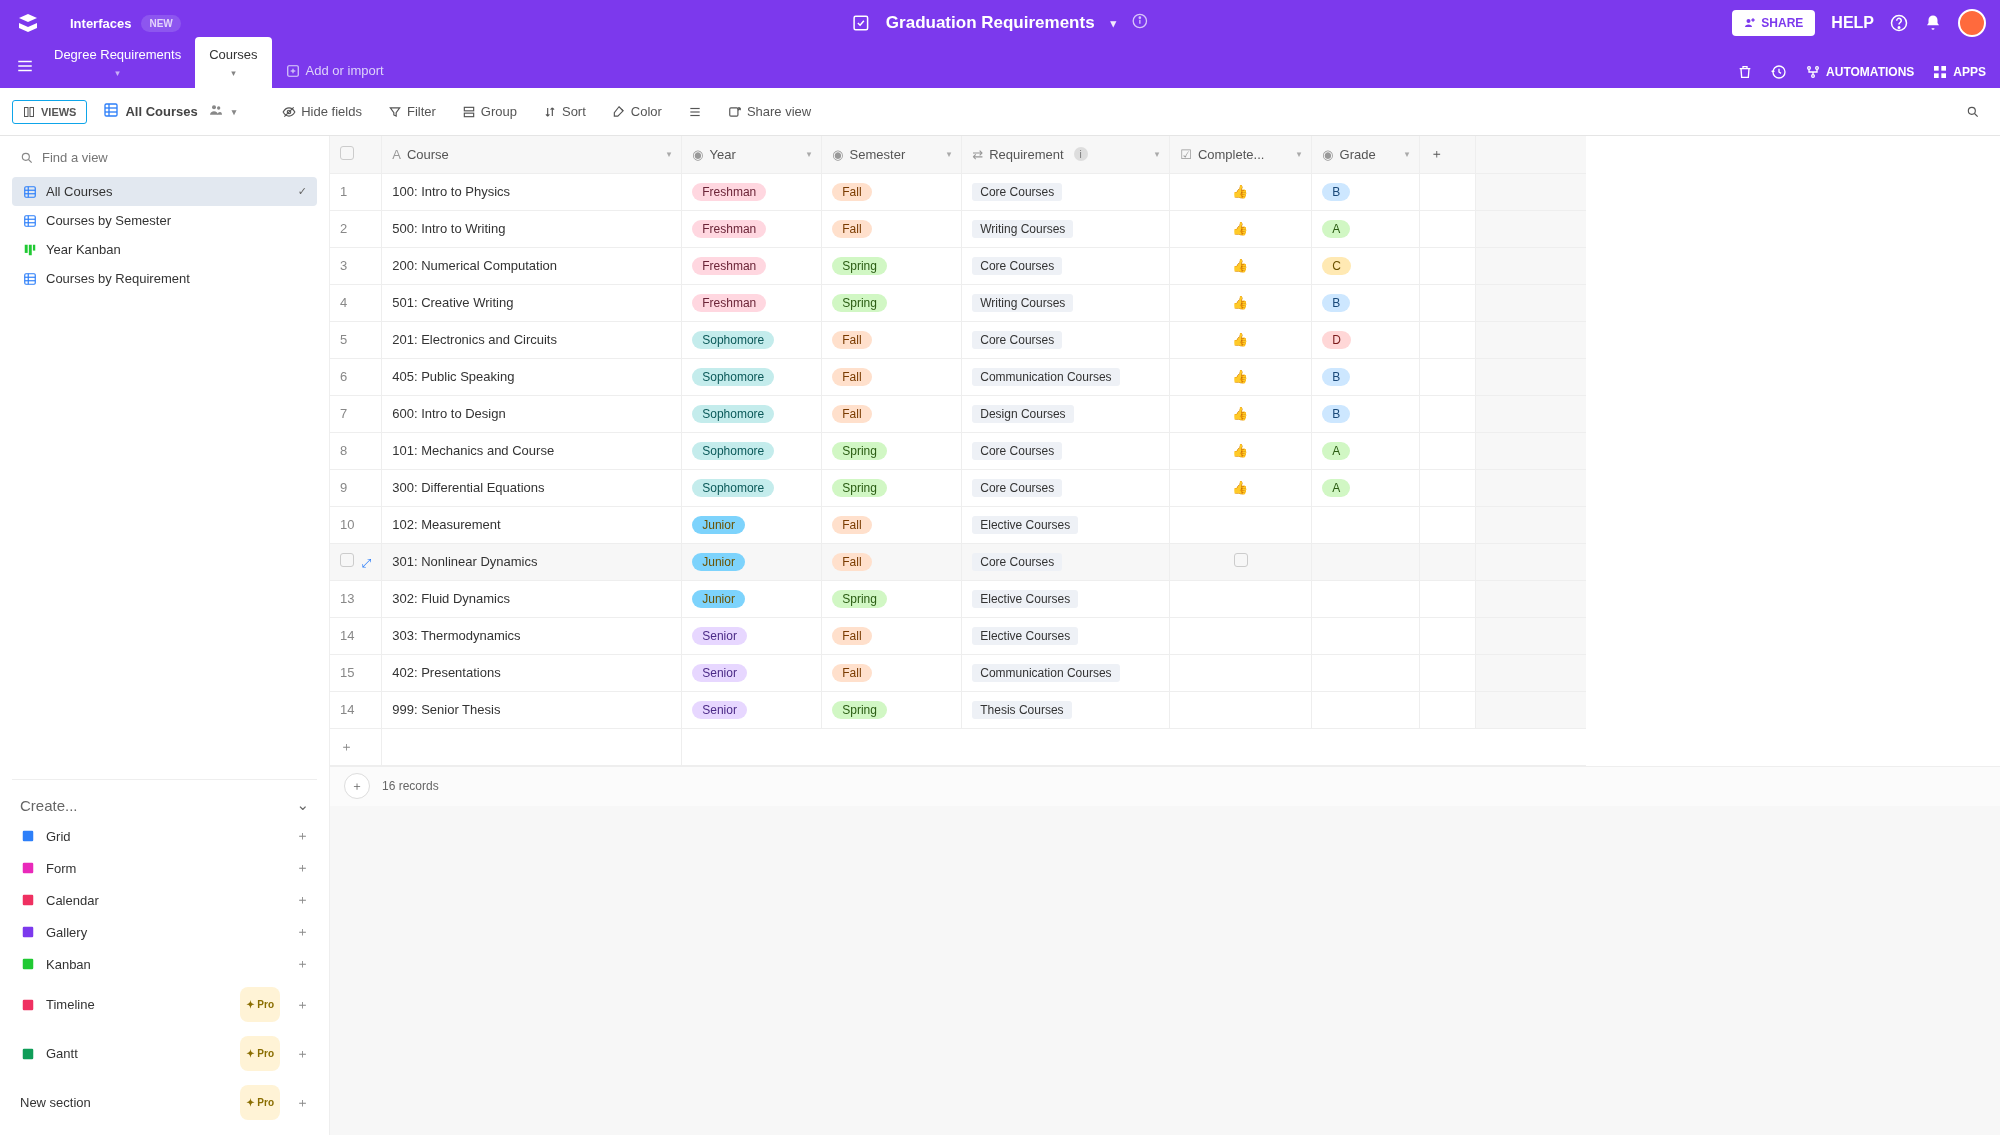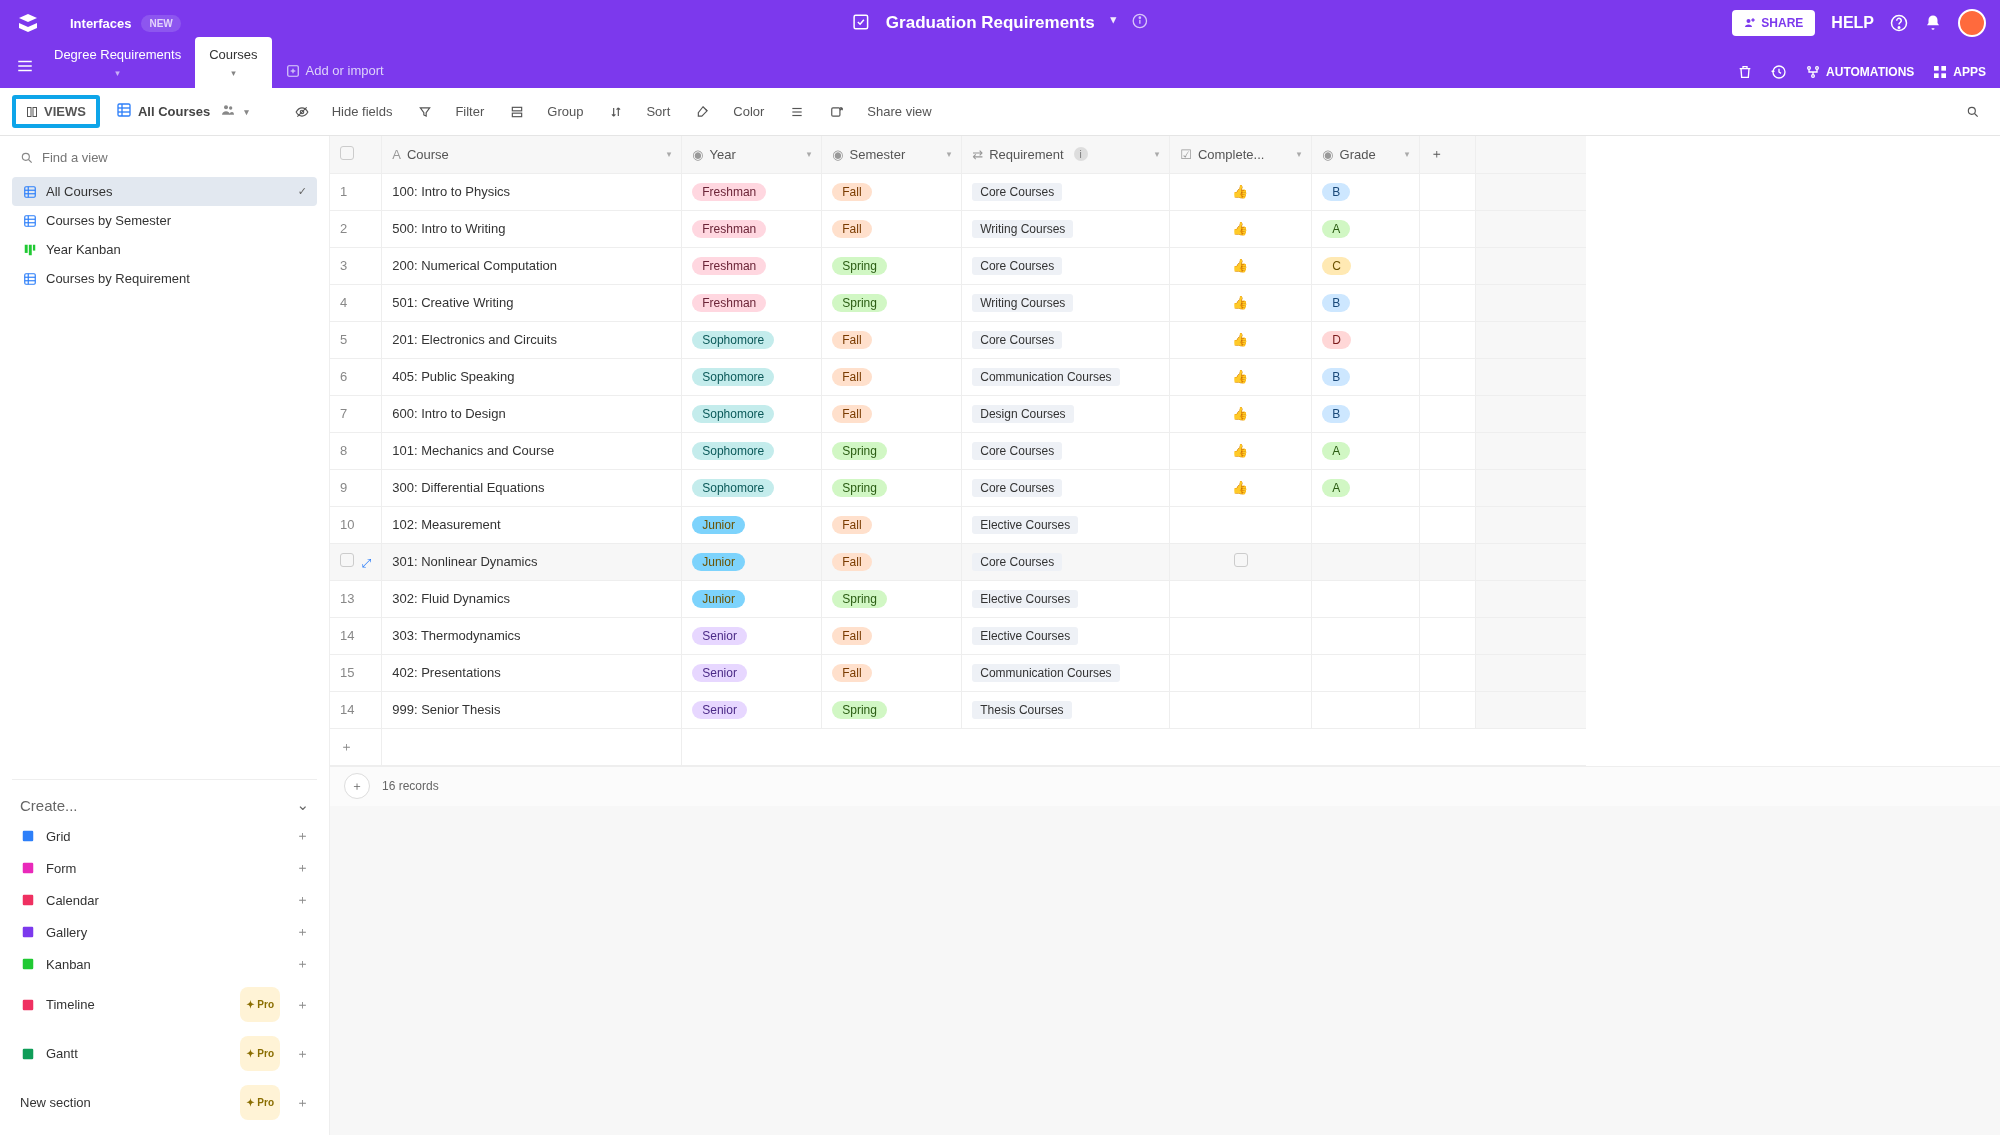--- a/index.html
+++ b/index.html
@@ -5,21 +5,21 @@
 * { box-sizing: border-box; margin: 0; padding: 0; }
 body { font-family: -apple-system, BlinkMacSystemFont, "Segoe UI", Helvetica, Arial, sans-serif; font-size: 13px; color: #333; overflow: hidden; }
 .app { width: 2000px; height: 1135px; display: flex; flex-direction: column; transform-origin: top left; }
 
 
 .topbar { background: #7c39ed; height: 46px; display: flex; align-items: center; padding: 0 14px; color: #fff; }
 .topbar .logo { width: 28px; height: 28px; display: flex; align-items: center; justify-content: center; margin-right: 28px; }
 .topbar .logo svg { width: 24px; height: 24px; fill: #fff; }
 .topbar .interfaces { font-weight: 600; margin-right: 10px; }
 .topbar .new-badge { background: #8d56ef; color: #e3d4fb; font-size: 10px; font-weight: 700; padding: 3px 8px; border-radius: 10px; }
-.topbar .center { position: absolute; left: 50%; transform: translateX(-50%); display: flex; align-items: flex-start; gap: 16px; font-size: 17px; font-weight: 600; }
+.topbar .center { position: absolute; left: 50%; transform: translateX(-50%); display: flex; align-items: center; gap: 16px; font-size: 17px; font-weight: 600; }
 .topbar .center .title-icon { display: inline-flex; }
 .topbar .center .caret { font-size: 11px; opacity: .9; }
 .topbar .center .info-icon { opacity: .7; }
 .topbar .right { margin-left: auto; display: flex; align-items: center; gap: 16px; }
 .share-btn { background: #fff; color: #7c39ed; font-weight: 700; font-size: 12px; padding: 6px 12px; border-radius: 4px; display: flex; align-items: center; gap: 5px; }
 .topbar .right .textlink { font-weight: 700; font-size: 16px; }
 .topbar .right .icon { width: 18px; height: 18px; display: inline-flex; align-items: center; justify-content: center; }
 .avatar { width: 28px; height: 28px; border-radius: 50%; background: #ff6a3d; border: 2px solid #fff; }
 
 
@@ -27,26 +27,26 @@
 .tabbar .menu-icon { color: #fff; margin: 0 6px 10px 6px; }
 .tab { padding: 10px 14px; border-radius: 4px 4px 0 0; font-size: 13px; display: flex; align-items: center; gap: 6px; cursor: pointer; flex-direction: column; }
 .tab.active { background: #fff; color: #333; font-weight: 500; }
 .tab .chev { font-size: 9px; opacity: .6; }
 .add-import { color: #ddd3fa; display: flex; align-items: center; gap: 6px; padding: 10px 14px; font-size: 13px; }
 .tabbar .right-tools { position: absolute; right: 14px; bottom: 8px; display: flex; align-items: center; gap: 18px; color: #fff; font-size: 12px; font-weight: 600; }
 .tabbar .right-tools .tool { display: flex; align-items: center; gap: 5px; }
 
 
 .toolbar { height: 48px; background: #fff; border-bottom: 1px solid #e5e5e5; display: flex; align-items: center; padding: 0 12px; gap: 10px; font-size: 13px; color: #444; }
-.views-btn { border: 4px solid #0ea5e9; border-radius: 3px; padding: 5px 10px; display: flex; align-items: center; gap: 6px; font-weight: 600; font-size: 13px; color: #555; }
+.views-btn { border: 1px solid #0ea5e9; border-radius: 3px; padding: 5px 10px; display: flex; align-items: center; gap: 6px; font-weight: 600; font-size: 11px; color: #555; }
 .view-name { display: flex; align-items: center; gap: 6px; font-weight: 600; margin-left: 6px; }
 .view-name .grid-icon { color: #2d7ff9; }
 .view-name .people { color: #888; margin-left: 4px; }
 .view-name .chev { font-size: 9px; color: #888; margin-left: 2px; }
-.tool-btn { display: flex; align-items: center; gap: 23px; padding: 5px 8px; color: #555; cursor: pointer; }
+.tool-btn { display: flex; align-items: center; gap: 5px; padding: 5px 8px; color: #555; cursor: pointer; }
 .toolbar .spacer { flex: 1; }
 
 
 .body { flex: 1; display: flex; min-height: 0; }
 .sidebar { width: 330px; border-right: 1px solid #eee; display: flex; flex-direction: column; padding: 8px 12px; }
 .sidebar .search { display: flex; align-items: center; gap: 8px; padding: 6px 8px; color: #888; }
 .sidebar .search input { border: none; outline: none; font-size: 13px; flex: 1; }
 .view-list { margin-top: 6px; }
 .view-item { display: flex; align-items: center; gap: 8px; padding: 7px 10px; border-radius: 4px; cursor: pointer; font-size: 13px; }
 .view-item.active { background: #e2e8f0; }

